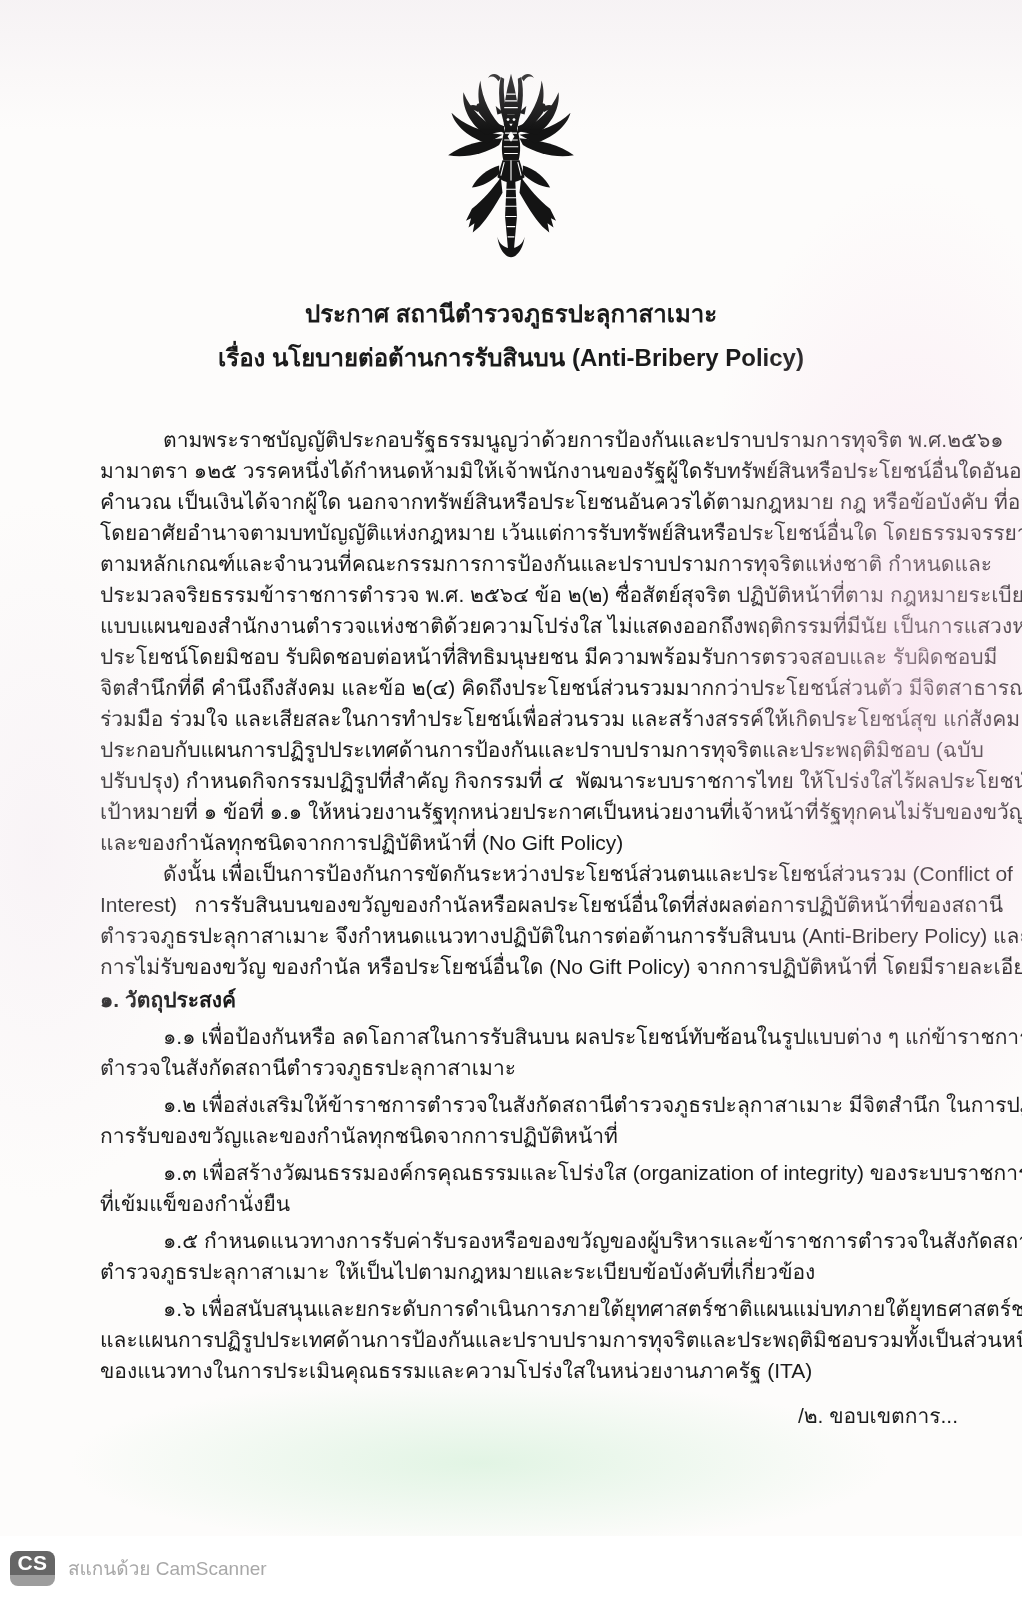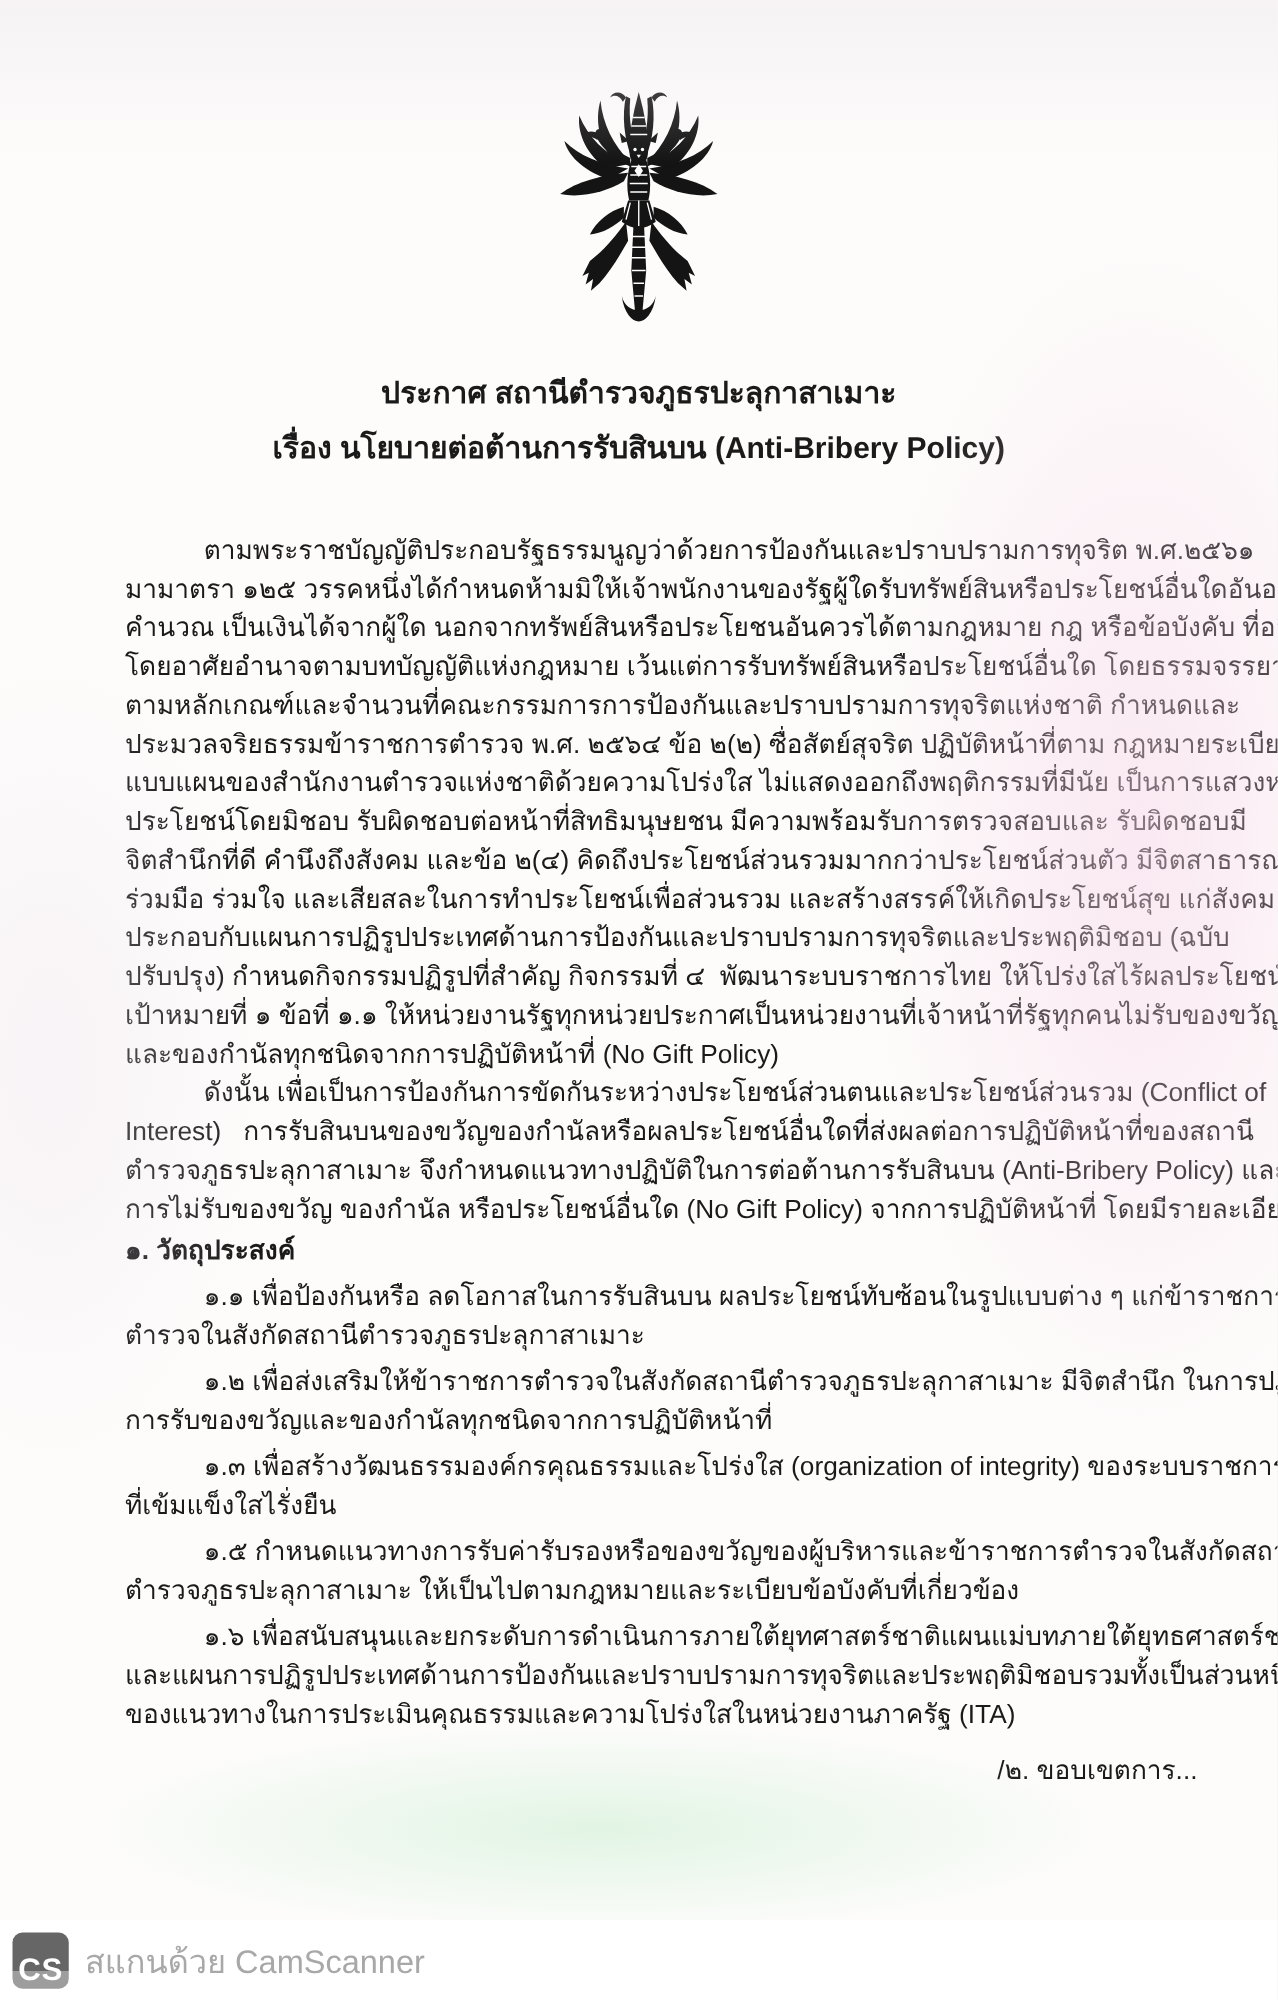--- a/index.html
+++ b/index.html
@@ -44,26 +44,26 @@
   .continuation{margin-top:14px;margin-right:-28px;text-align:right;
     font-size:21px;line-height:31px;white-space:pre;}
 
   .scan-footer{
     position:absolute;left:0;right:0;bottom:0;height:64px;
     background:#ffffff;
     display:flex;align-items:center;gap:13px;
     padding-left:10px;box-sizing:border-box;
   }
   .cs-badge{
-    width:45px;height:45px;border-radius:8px;
+    width:45px;height:35px;border-radius:8px;
     background:linear-gradient(#666666 68%,#9d9d9d 68%);
-    display:flex;align-items:flex-end;justify-content:center;
-    color:#ffffff;font-weight:bold;font-size:25px;letter-spacing:.5px;
+    display:flex;align-items:flex-start;justify-content:center;
+    color:#ffffff;font-weight:bold;font-size:21px;letter-spacing:.5px;
   }
-  .scan-footer .wm-text{color:var(--watermark);font-size:26px;}
+  .scan-footer .wm-text{color:var(--watermark);font-size:19px;}
 </style>
 </head>
 <body>
 
 <div class="page">
 
   <div class="tint tint-top"></div>
   <div class="tint tint-right"></div>
   <div class="tint tint-left"></div>
   <div class="tint tint-green"></div>
@@ -138,21 +138,21 @@
         <div class="item">
           <div class="line indent">๑.๑ เพื่อป้องกันหรือ ลดโอกาสในการรับสินบน ผลประโยชน์ทับซ้อนในรูปแบบต่าง ๆ แก่ข้าราชการ</div>
           <div class="line">ตำรวจในสังกัดสถานีตำรวจภูธรปะลุกาสาเมาะ</div>
         </div>
         <div class="item">
           <div class="line indent">๑.๒ เพื่อส่งเสริมให้ข้าราชการตำรวจในสังกัดสถานีตำรวจภูธรปะลุกาสาเมาะ มีจิตสำนึก ในการปฏิเสธ</div>
           <div class="line">การรับของขวัญและของกำนัลทุกชนิดจากการปฏิบัติหน้าที่</div>
         </div>
         <div class="item">
           <div class="line indent">๑.๓ เพื่อสร้างวัฒนธรรมองค์กรคุณธรรมและโปร่งใส (organization of integrity) ของระบบราชการ</div>
-          <div class="line">ที่เข้มแข็งใสไรั่งยืน</div>
+          <div class="line">ที่เข้มแข็ของกำนั่งยืน</div>
         </div>
         <div class="item">
           <div class="line indent">๑.๕ กำหนดแนวทางการรับค่ารับรองหรือของขวัญของผู้บริหารและข้าราชการตำรวจในสังกัดสถานี</div>
           <div class="line">ตำรวจภูธรปะลุกาสาเมาะ ให้เป็นไปตามกฎหมายและระเบียบข้อบังคับที่เกี่ยวข้อง</div>
         </div>
         <div class="item">
           <div class="line indent">๑.๖ เพื่อสนับสนุนและยกระดับการดำเนินการภายใต้ยุทศาสตร์ชาติแผนแม่บทภายใต้ยุทธศาสตร์ชาติ</div>
           <div class="line">และแผนการปฏิรูปประเทศด้านการป้องกันและปราบปรามการทุจริตและประพฤติมิชอบรวมทั้งเป็นส่วนหนึ่ง</div>
           <div class="line">ของแนวทางในการประเมินคุณธรรมและความโปร่งใสในหน่วยงานภาครัฐ (ITA)</div>
         </div>

